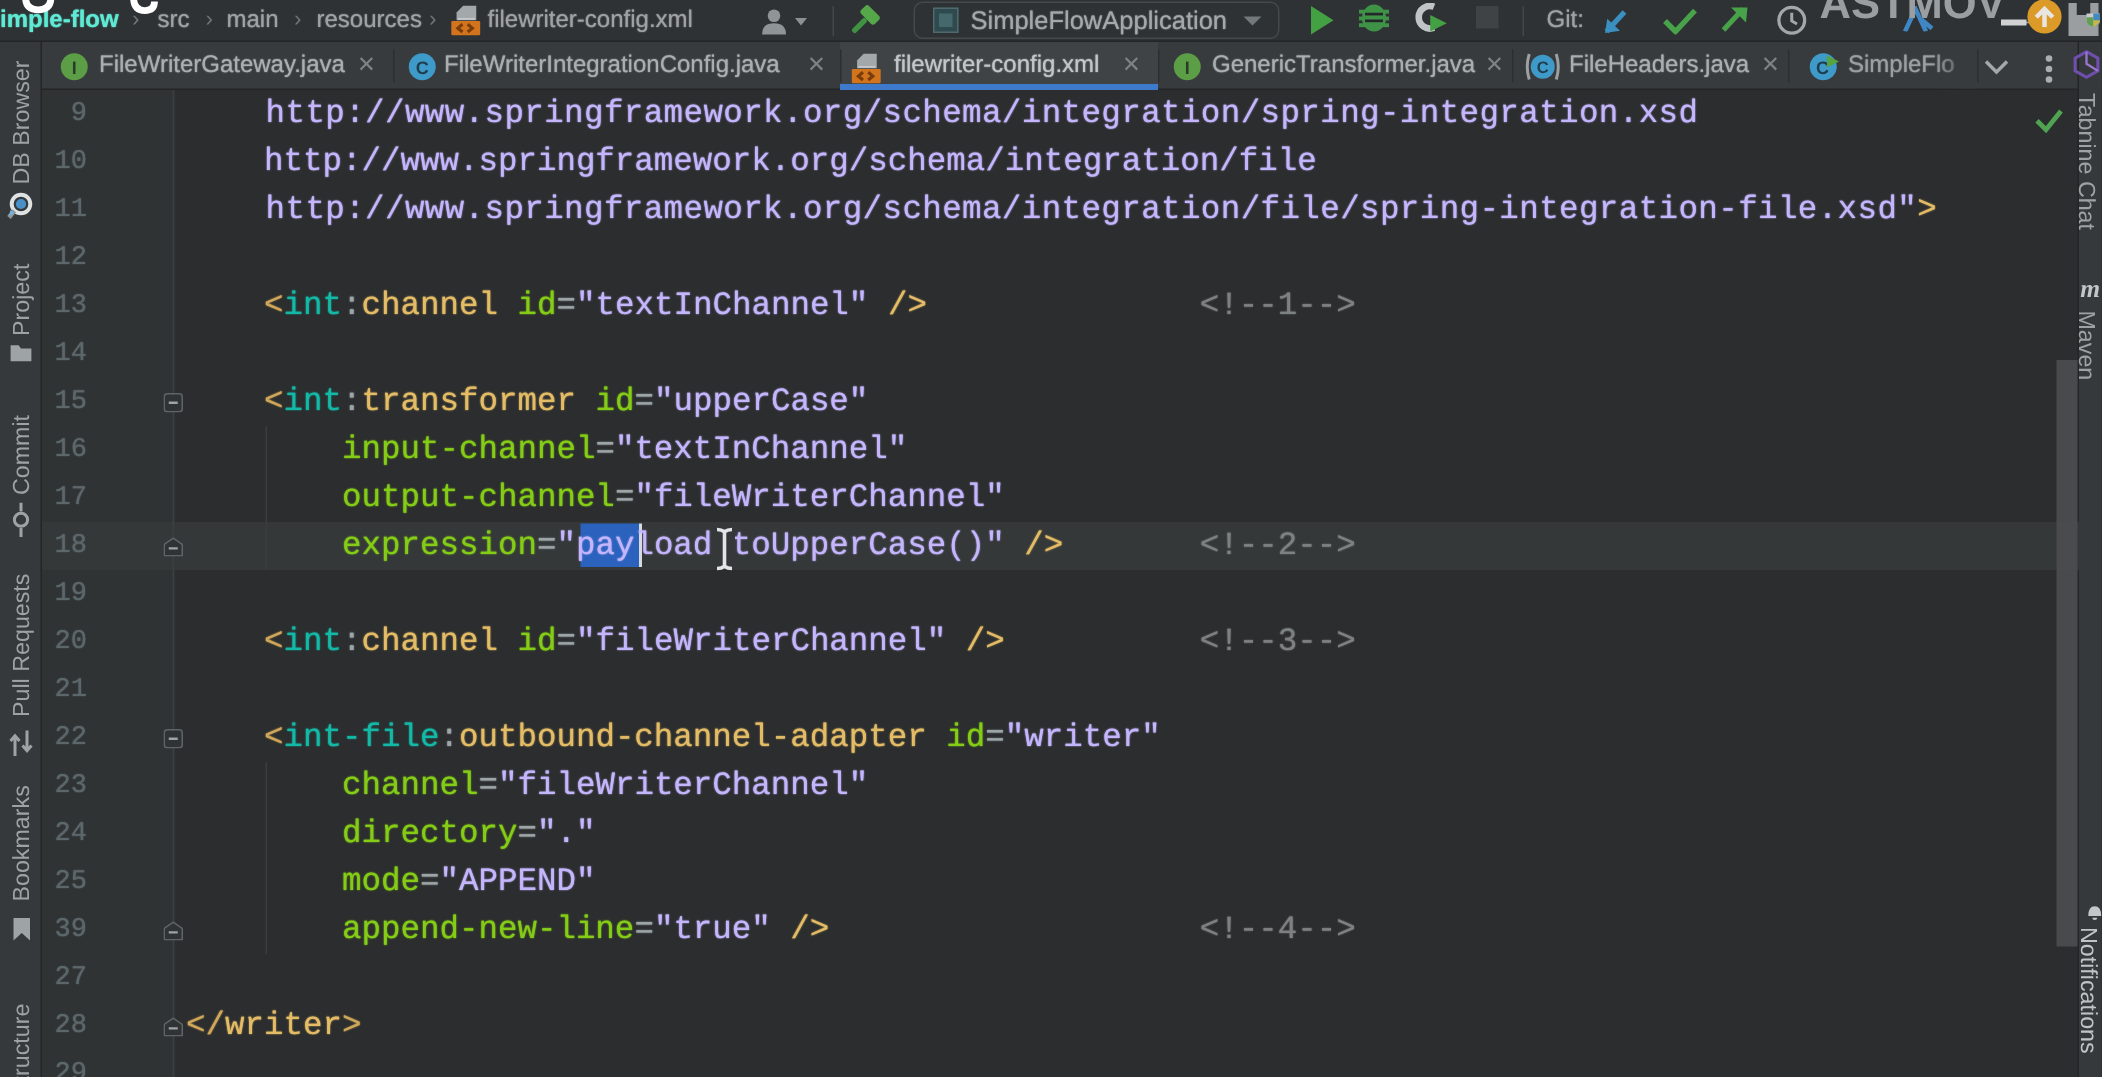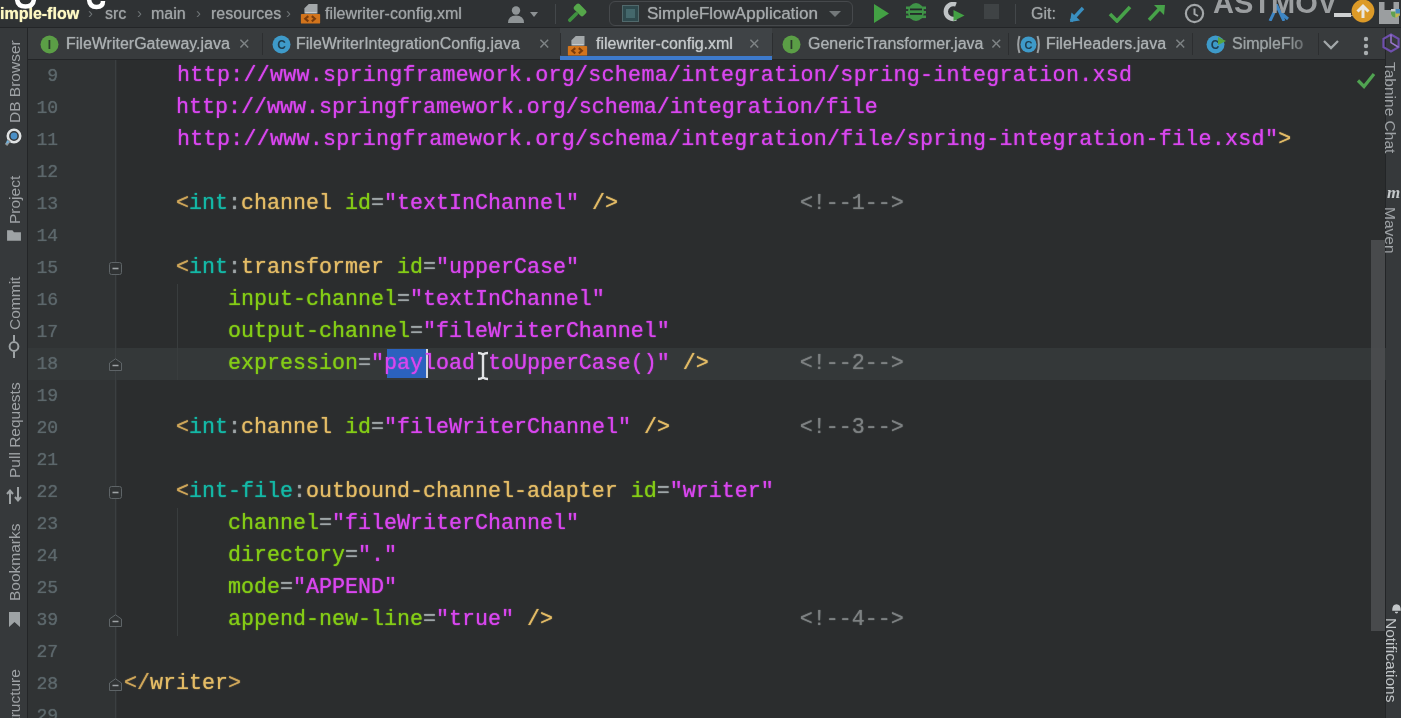--- a/index.html
+++ b/index.html
@@ -1,37 +1,37 @@
 <!DOCTYPE html>
 <html><head><meta charset="utf-8"><style>
 *{margin:0;padding:0;box-sizing:border-box}
 html,body{width:1401px;height:718px;overflow:hidden;background:#2b2d2e;font-family:"Liberation Sans",sans-serif}
 .abs{position:absolute}
 .code{position:absolute;left:124px;font-family:"Liberation Mono",monospace;font-size:21.66px;line-height:32px;height:32px;white-space:pre;color:#ccd0d2;text-shadow:0 0 1.2px}
 .ln{position:absolute;left:28px;width:30px;text-align:right;font-family:"Liberation Mono",monospace;font-size:18px;line-height:32px;height:32px;color:#5c676b;text-shadow:0 0 1px}
-.y{color:#e4bc66}.q{color:#d0a75a}.p{color:#14b8a6}.w{color:#84cc16}.e{color:#9ea5a7}.g{color:#d946ef}.c{color:#7d8182}
+.y{color:#e4bc66}.q{color:#d0a75a}.p{color:#14b8a6}.w{color:#84cc16}.e{color:#9ea5a7}.g{color:#c4b5fd}.c{color:#7d8182}
 .vtextL{position:absolute;transform:rotate(-90deg);transform-origin:0 0;font-size:15.5px;color:#9ea2a5;white-space:nowrap}
 .vtextR{position:absolute;transform:rotate(90deg);transform-origin:0 0;font-size:15.5px;color:#9ea2a5;white-space:nowrap}
 .tabtxt{position:absolute;top:28px;height:32px;line-height:32px;font-size:16px;color:#a9aeb0;white-space:nowrap;text-shadow:0 0 1px}
 .x{position:absolute;top:28px;height:32px;line-height:31px;font-size:15px;color:#7d8284}
 .bc{position:absolute;top:0;height:28px;line-height:27px;font-size:16px;color:#9ea2a4;white-space:nowrap;text-shadow:0 0 1px}
 .chv{position:absolute;top:0;height:28px;line-height:26px;font-size:15px;color:#6f7476}
 </style></head><body>
 <div class="abs" style="left:0;top:0;width:1401px;height:28px;background:#2f3234"></div>
 <div class="abs" style="left:0;top:27px;width:1401px;height:1px;background:#232527"></div>
 <div class="abs" style="left:28px;top:28px;width:1373px;height:32px;background:#383b3d"></div>
 <div class="abs" style="left:28px;top:59px;width:1373px;height:1px;background:#232527"></div>
 <div class="abs" style="left:0;top:28px;width:28px;height:690px;background:#36393b"></div>
 <div class="abs" style="left:27px;top:28px;width:1px;height:690px;background:#232527"></div>
 <div class="abs" style="left:1386px;top:28px;width:15px;height:690px;background:#36393b"></div>
 <div class="abs" style="left:1385px;top:28px;width:1px;height:690px;background:#232527"></div>
 <div class="abs" style="left:28px;top:60px;width:89px;height:658px;background:#303334"></div>
 <div class="abs" style="left:28px;top:348px;width:1358px;height:32px;background:#343839"></div>
 <div class="abs" style="left:115px;top:60px;width:1px;height:658px;background:#3b3f41"></div>
-<div class="bc" style="left:0;font-weight:bold;color:#fef9c3">imple-flow</div>
+<div class="bc" style="left:0;font-weight:bold;color:#5eead4">imple-flow</div>
 <div class="chv" style="left:88px">›</div>
 <div class="bc" style="left:105px">src</div>
 <div class="chv" style="left:137px">›</div>
 <div class="bc" style="left:151px">main</div>
 <div class="chv" style="left:196px">›</div>
 <div class="bc" style="left:211px">resources</div>
 <div class="chv" style="left:286px">›</div>
 <svg class="abs" style="left:300px;top:3px" width="21" height="21" viewBox="0 0 24 24">
     <path d="M10 1 H20 V12 H5 V6 z" fill="#a3a8aa"></path>
     <path d="M6 11 h13" stroke="#c6cacc" stroke-width="1.4"></path>

